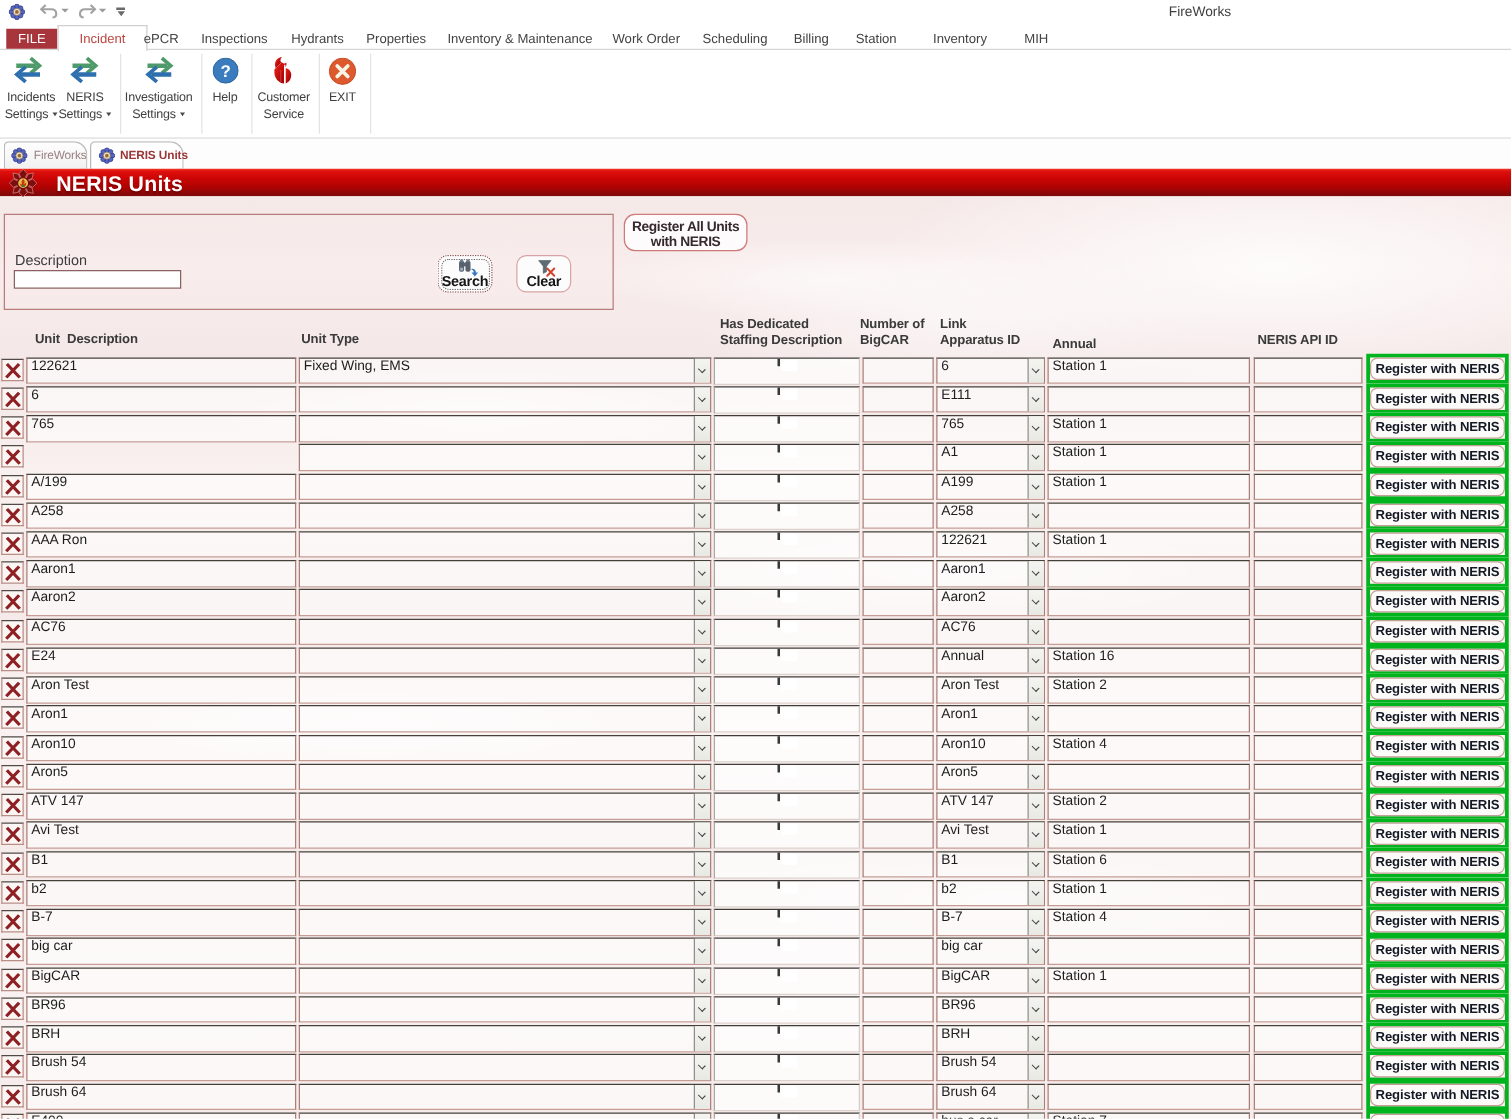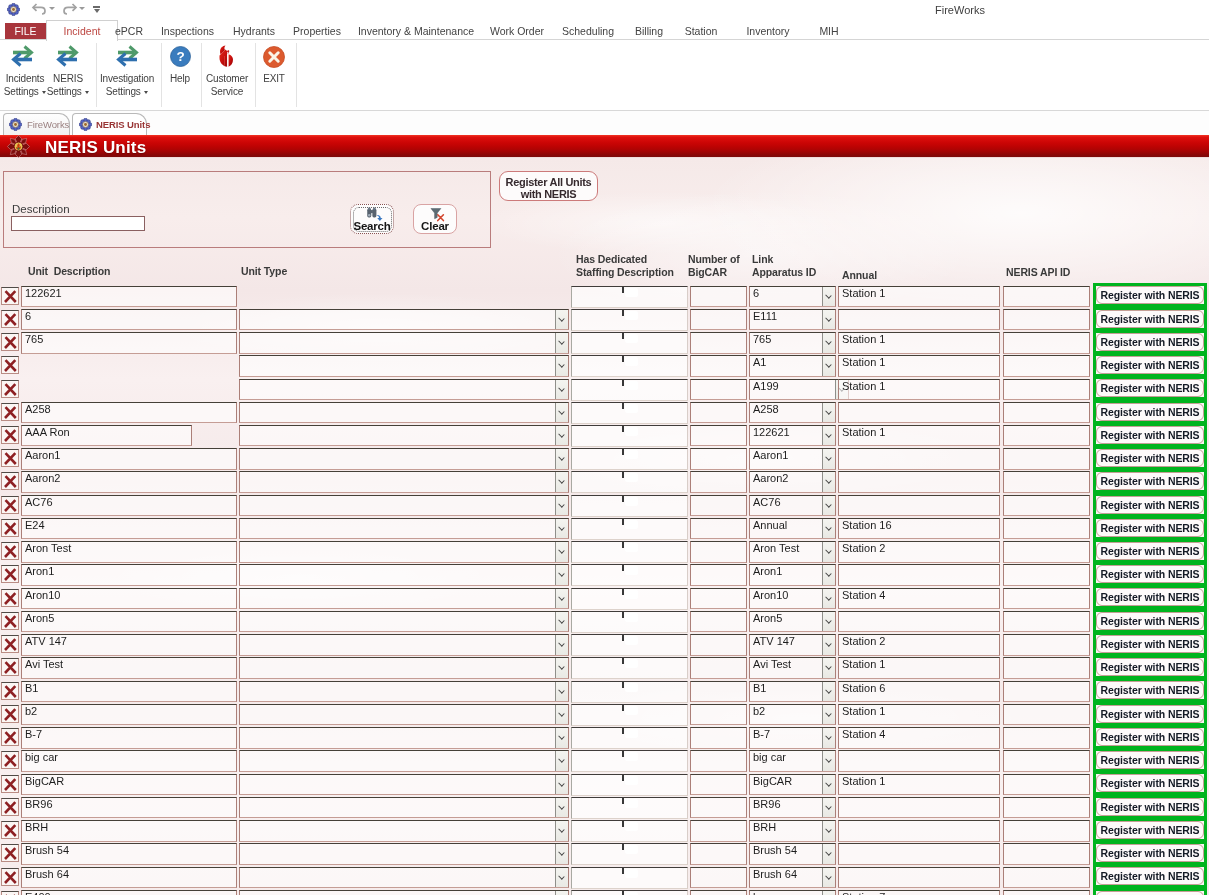--- a/index.html
+++ b/index.html
@@ -287,20 +287,23 @@
       <div class="th" style="left:752px;top:95px">Link</div>
       <div class="th" style="left:752px;top:108px">Apparatus ID</div>
       <div class="th" style="left:842px;top:111px">Annual</div>
       <div class="th" style="left:1006px;top:108px">NERIS API ID</div>
       <div class="xbox" style="top:128.5px">
         <svg class="xmark" width="13" height="13" viewBox="0 0 13 13">
           <path d="M1.5 1.2 L11.8 12 M11.3 1.2 L1 12" stroke="#8e2023" stroke-width="2.6"></path>
         </svg>
       </div>
       <div class="cell txt" style="left:21px;top:127.5px;width:216px">122621</div>
+      <div class="cell txt combo" style="left:239px;top:127.5px;width:330px">Fixed Wing, EMS<div class="arr">
+          <div class="chev"></div>
+        </div></div>
       <div class="staffbox" style="top:127.5px">
         <div class="tick"></div>
         <div class="blob"></div>
       </div>
       <div class="cell" style="left:690px;top:127.5px;width:57px"></div>
       <div class="cell txt combo" style="left:749px;top:127.5px;width:87px">6<div class="arr">
           <div class="chev"></div>
         </div></div>
       <div class="cell txt" style="left:838px;top:127.5px;width:162px">Station 1</div>
       <div class="cell" style="left:1003px;top:127.5px;width:87px"></div>
@@ -376,31 +379,32 @@
       <div class="cell txt" style="left:838px;top:197.2px;width:162px">Station 1</div>
       <div class="cell" style="left:1003px;top:197.2px;width:87px"></div>
       <div class="greenb" style="top:195.0px">
         <div class="inner">Register with NERIS</div>
       </div>
       <div class="xbox" style="top:221.5px">
         <svg class="xmark" width="13" height="13" viewBox="0 0 13 13">
           <path d="M1.5 1.2 L11.8 12 M11.3 1.2 L1 12" stroke="#8e2023" stroke-width="2.6"></path>
         </svg>
       </div>
+      <div class="cell txt" style="left:21px;top:220.5px;width:216px">A/199</div>
       <div class="cell txt combo" style="left:239px;top:220.5px;width:330px">
         <div class="arr">
           <div class="chev"></div>
         </div>
       </div>
       <div class="staffbox" style="top:220.5px">
         <div class="tick"></div>
         <div class="blob"></div>
       </div>
       <div class="cell" style="left:690px;top:220.5px;width:57px"></div>
-      <div class="cell txt combo" style="left:749px;top:220.5px;width:100px">A199<div class="arr">
+      <div class="cell txt combo" style="left:749px;top:220.5px;width:87px">A199<div class="arr">
           <div class="chev"></div>
         </div></div>
       <div class="cell txt" style="left:838px;top:220.5px;width:162px">Station 1</div>
       <div class="cell" style="left:1003px;top:220.5px;width:87px"></div>
       <div class="greenb" style="top:218.3px">
         <div class="inner">Register with NERIS</div>
       </div>
       <div class="xbox" style="top:244.7px">
         <svg class="xmark" width="13" height="13" viewBox="0 0 13 13">
           <path d="M1.5 1.2 L11.8 12 M11.3 1.2 L1 12" stroke="#8e2023" stroke-width="2.6"></path>
@@ -423,21 +427,21 @@
       <div class="cell txt" style="left:838px;top:243.7px;width:162px"></div>
       <div class="cell" style="left:1003px;top:243.7px;width:87px"></div>
       <div class="greenb" style="top:241.5px">
         <div class="inner">Register with NERIS</div>
       </div>
       <div class="xbox" style="top:267.9px">
         <svg class="xmark" width="13" height="13" viewBox="0 0 13 13">
           <path d="M1.5 1.2 L11.8 12 M11.3 1.2 L1 12" stroke="#8e2023" stroke-width="2.6"></path>
         </svg>
       </div>
-      <div class="cell txt" style="left:21px;top:266.9px;width:171px">AAA Ron</div>
+      <div class="cell txt" style="left:21px;top:266.9px;width:216px">AAA Ron</div>
       <div class="cell txt combo" style="left:239px;top:266.9px;width:330px">
         <div class="arr">
           <div class="chev"></div>
         </div>
       </div>
       <div class="staffbox" style="top:266.9px">
         <div class="tick"></div>
         <div class="blob"></div>
       </div>
       <div class="cell" style="left:690px;top:266.9px;width:57px"></div>

